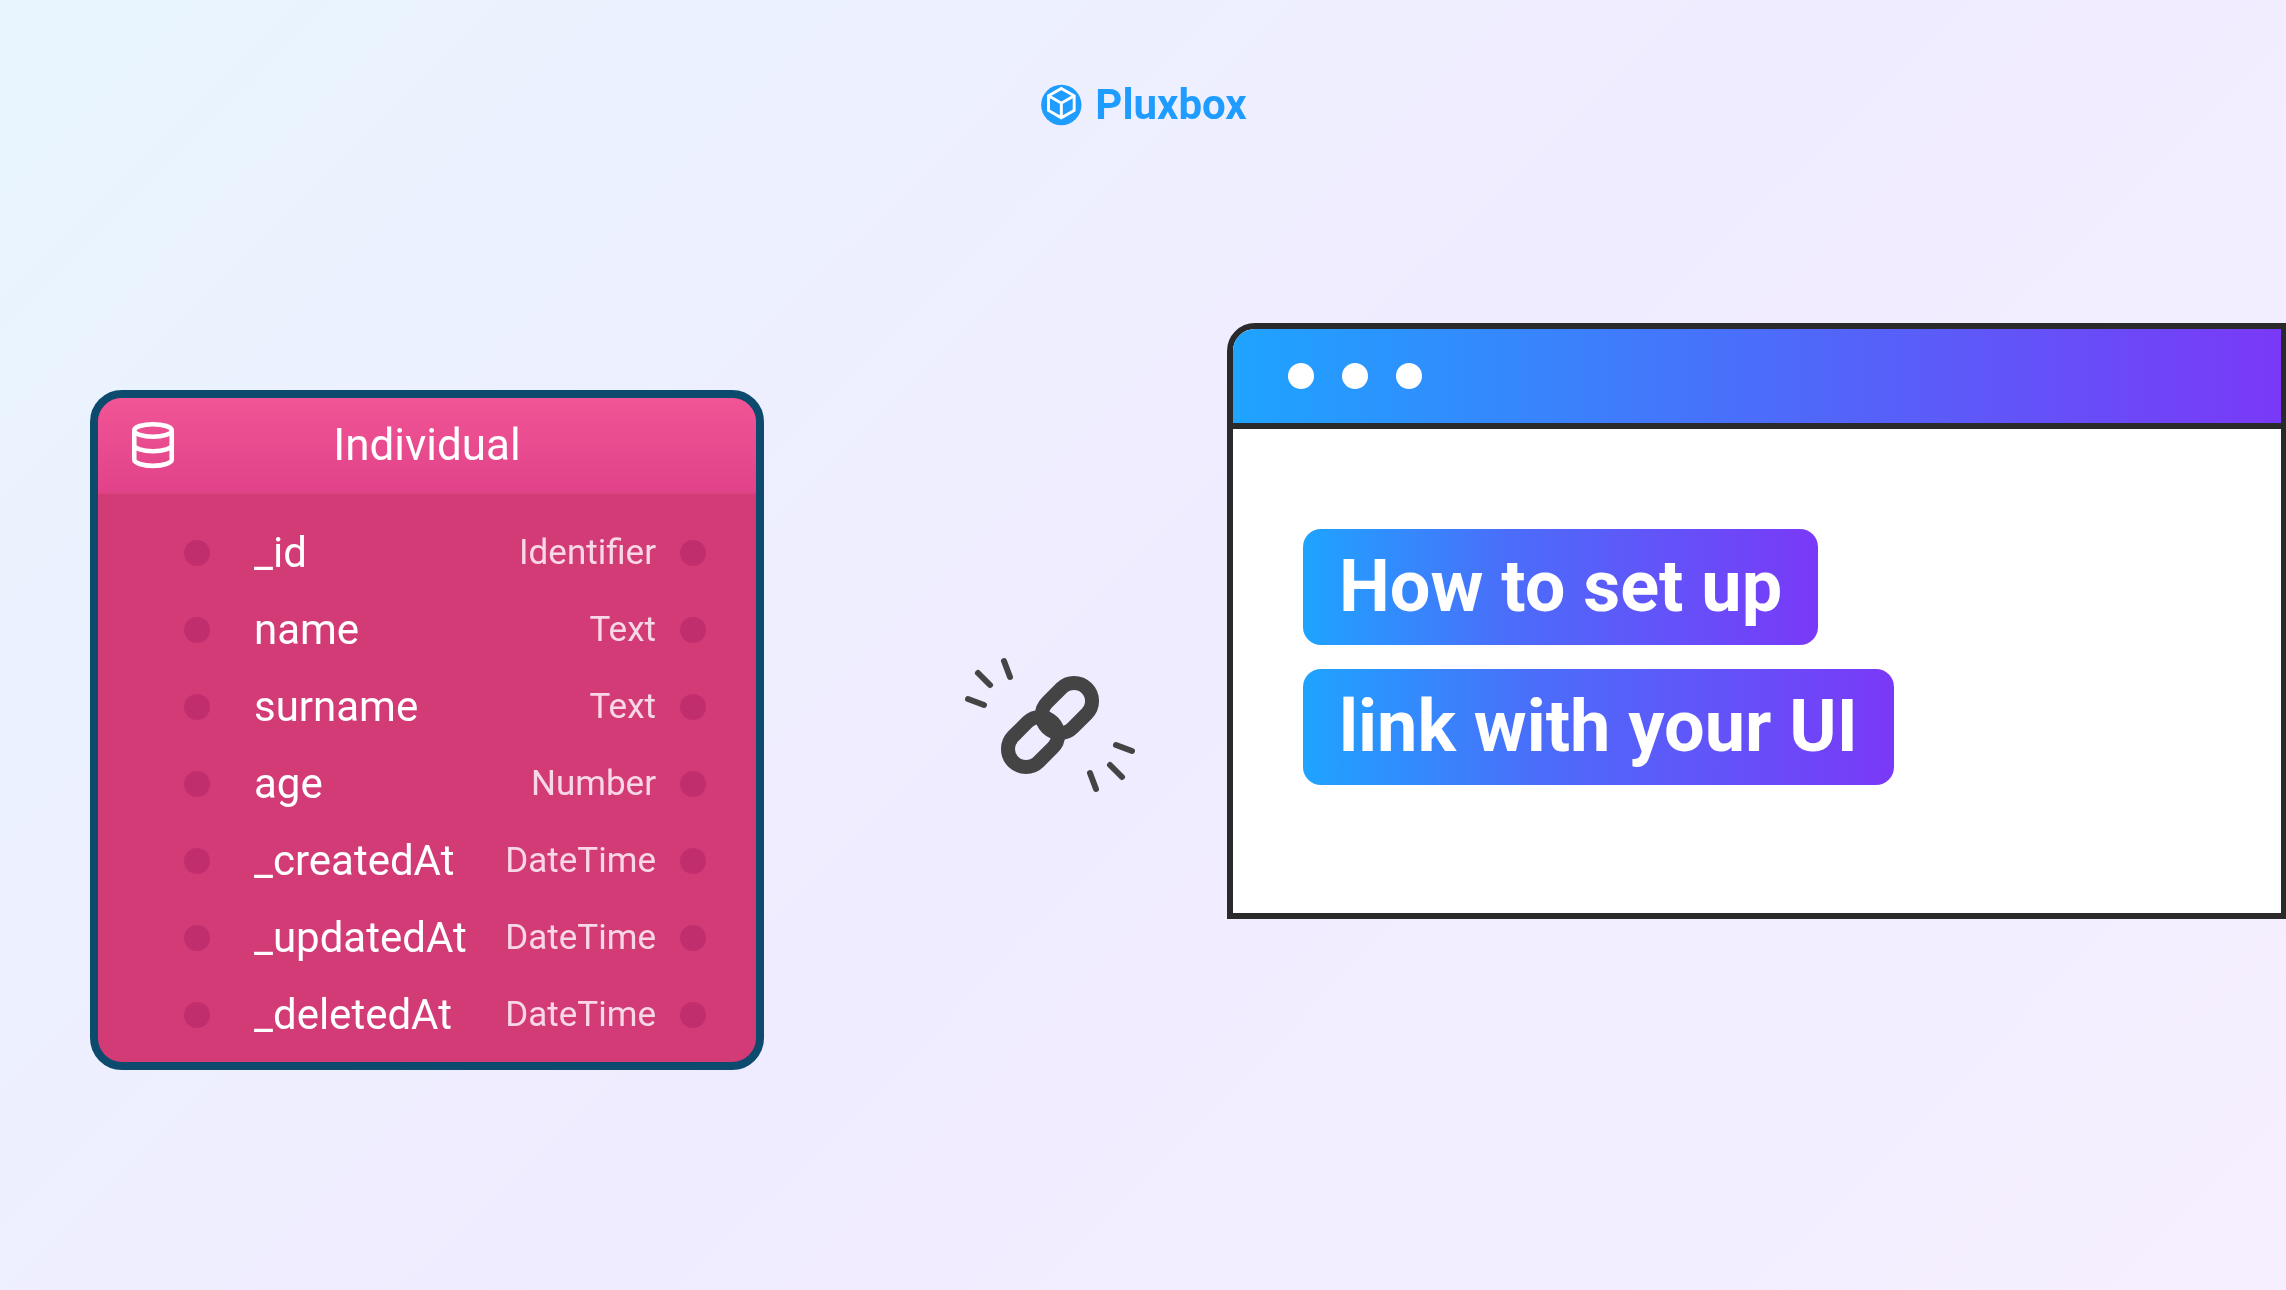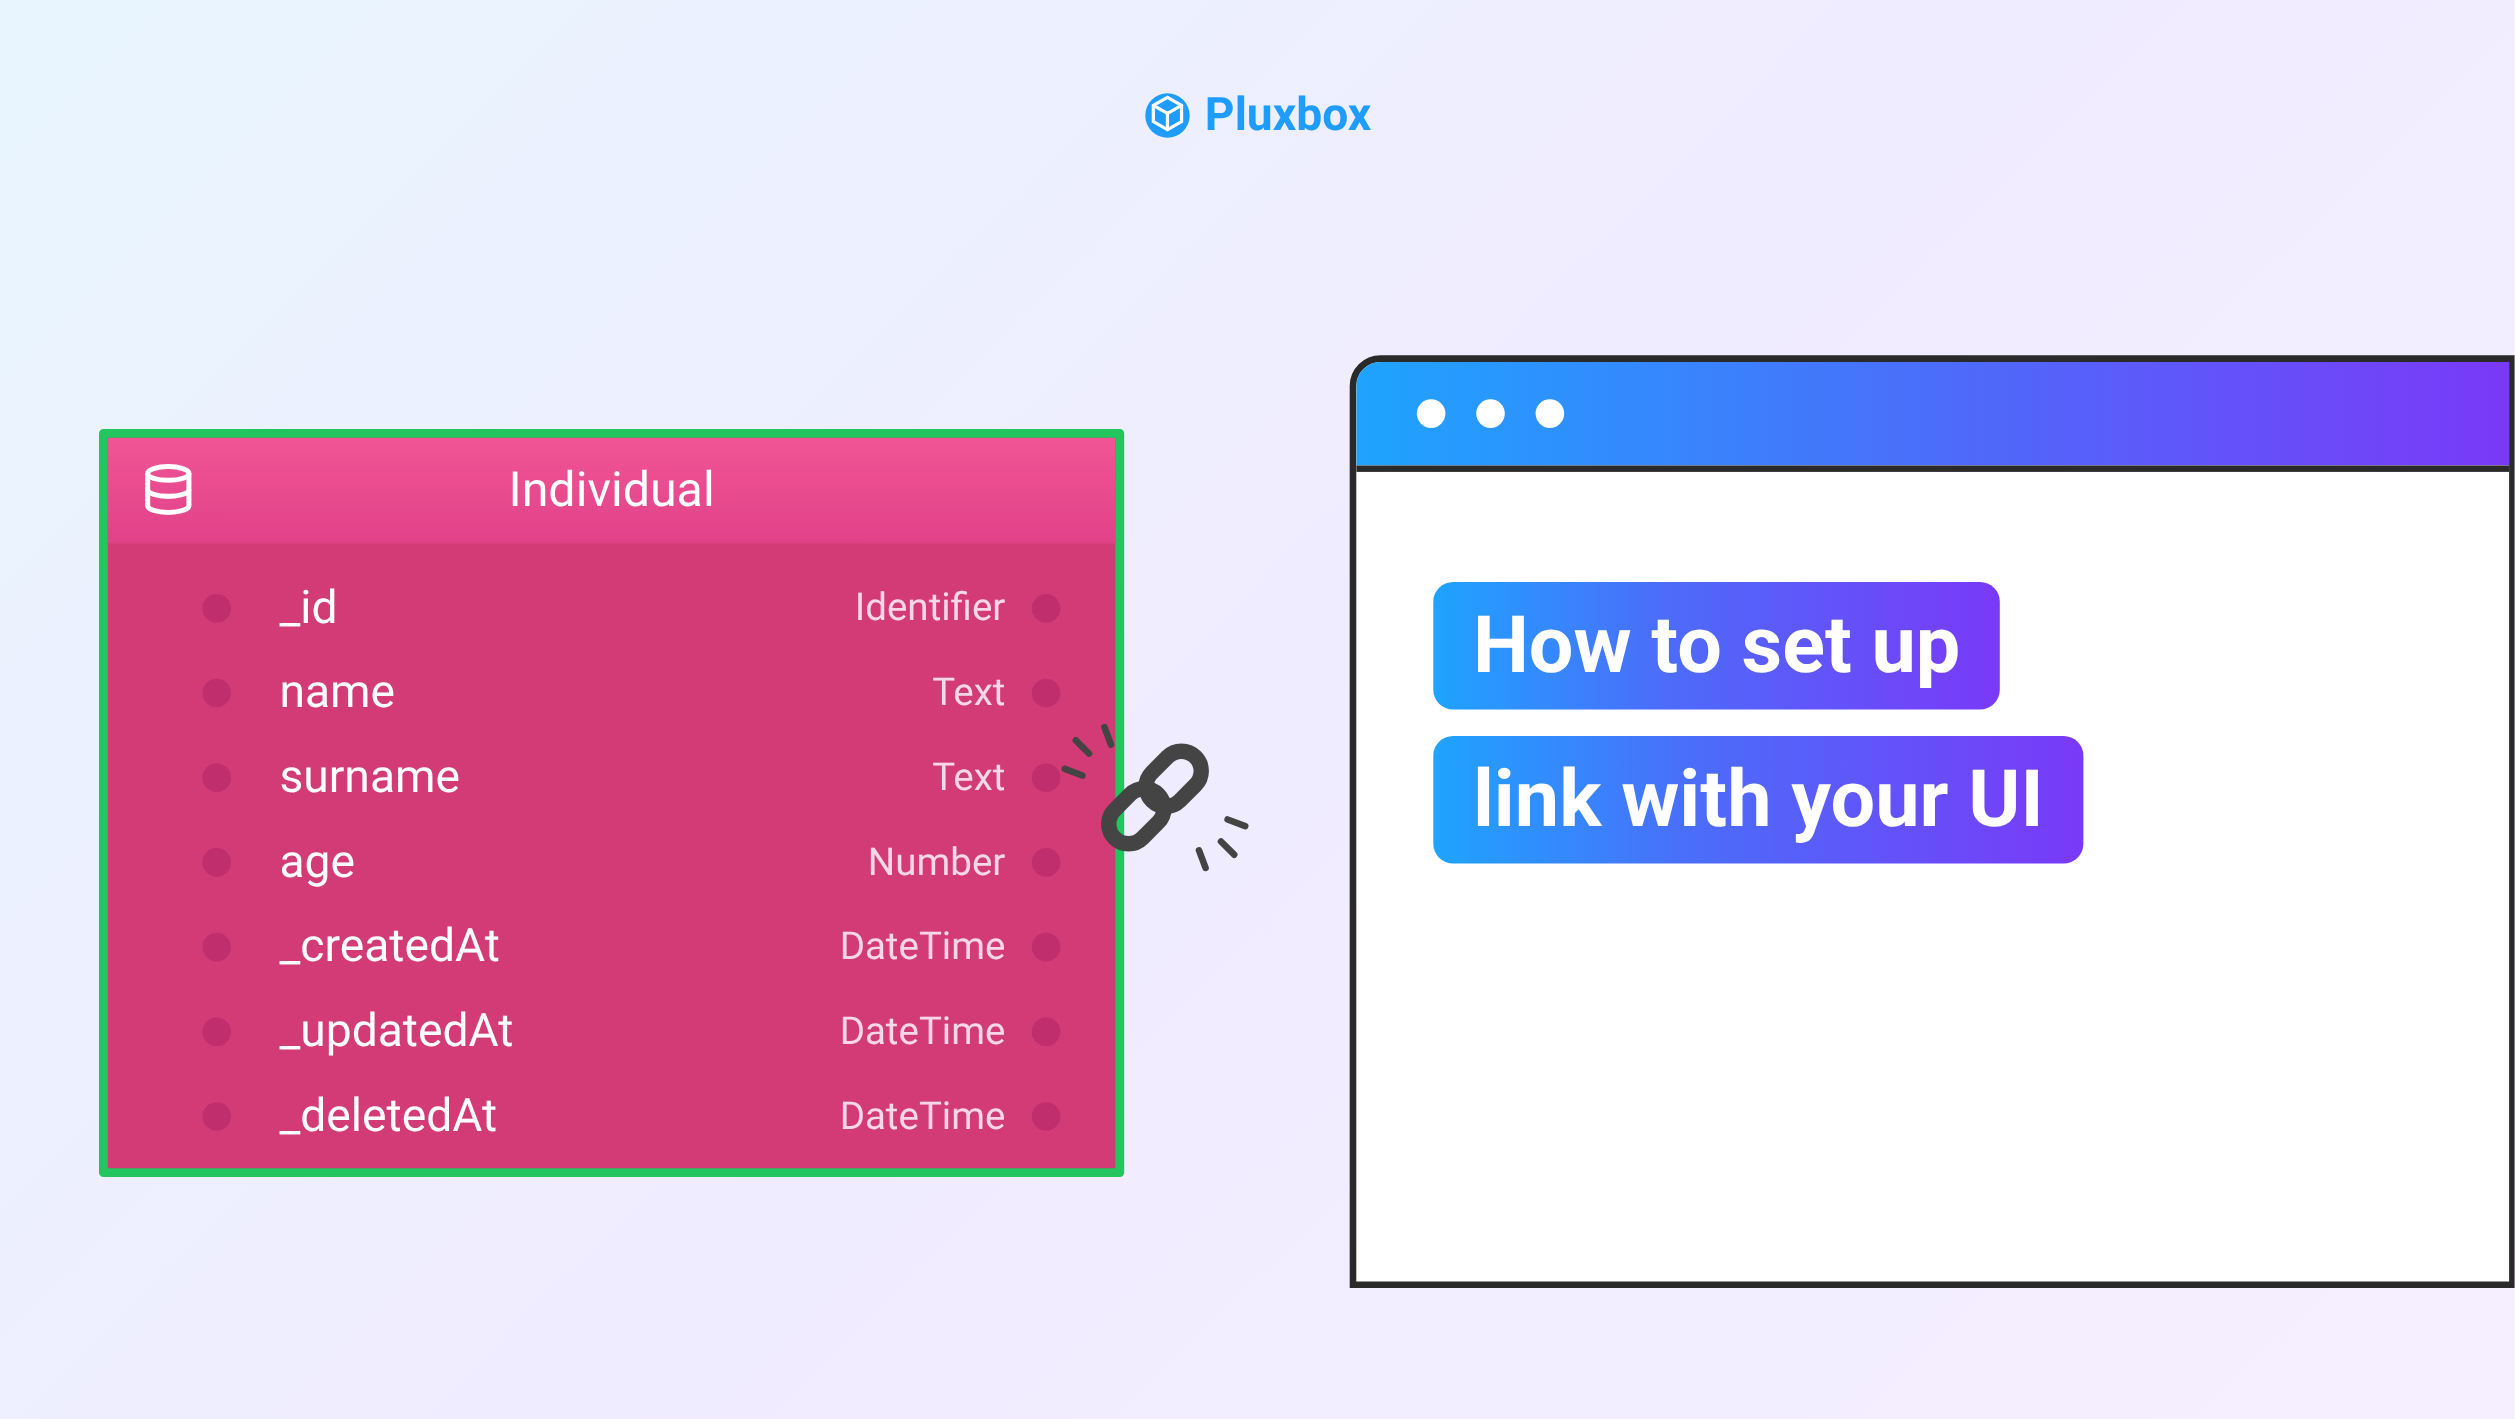--- a/index.html
+++ b/index.html
@@ -31,24 +31,24 @@
       font-size: 42px;
       font-weight: 700;
       color: #1e9cff;
     }
 
     
     .db-card {
       position: absolute;
       top: 390px;
       left: 90px;
-      width: 932px;
+      width: 674px;
       height: 680px;
-      border: 8px solid #22c55e;
-      border-radius: 4px;
+      border: 8px solid #0c4a6e;
+      border-radius: 32px;
       overflow: hidden;
       background: #d33b77;
     }
     .db-header {
       height: 96px;
       background: linear-gradient(180deg, #f15595 0%, #e14289 100%);
       display: flex;
       align-items: center;
       position: relative;
       border-bottom: 2px solid rgba(190,40,100,0.4);
@@ -111,21 +111,21 @@
       align-items: center;
       justify-content: center;
     }
 
     
     .browser {
       position: absolute;
       top: 323px;
       left: 1227px;
       width: 1060px;
-      height: 848px;
+      height: 596px;
       border: 6px solid #2a2a2a;
       border-top-left-radius: 28px;
       background: #fff;
     }
     .browser-header {
       height: 100px;
       background: linear-gradient(90deg, #1ea4ff 0%, #4b6dfa 50%, #7a39f8 100%);
       border-top-left-radius: 22px;
       display: flex;
       align-items: center;

